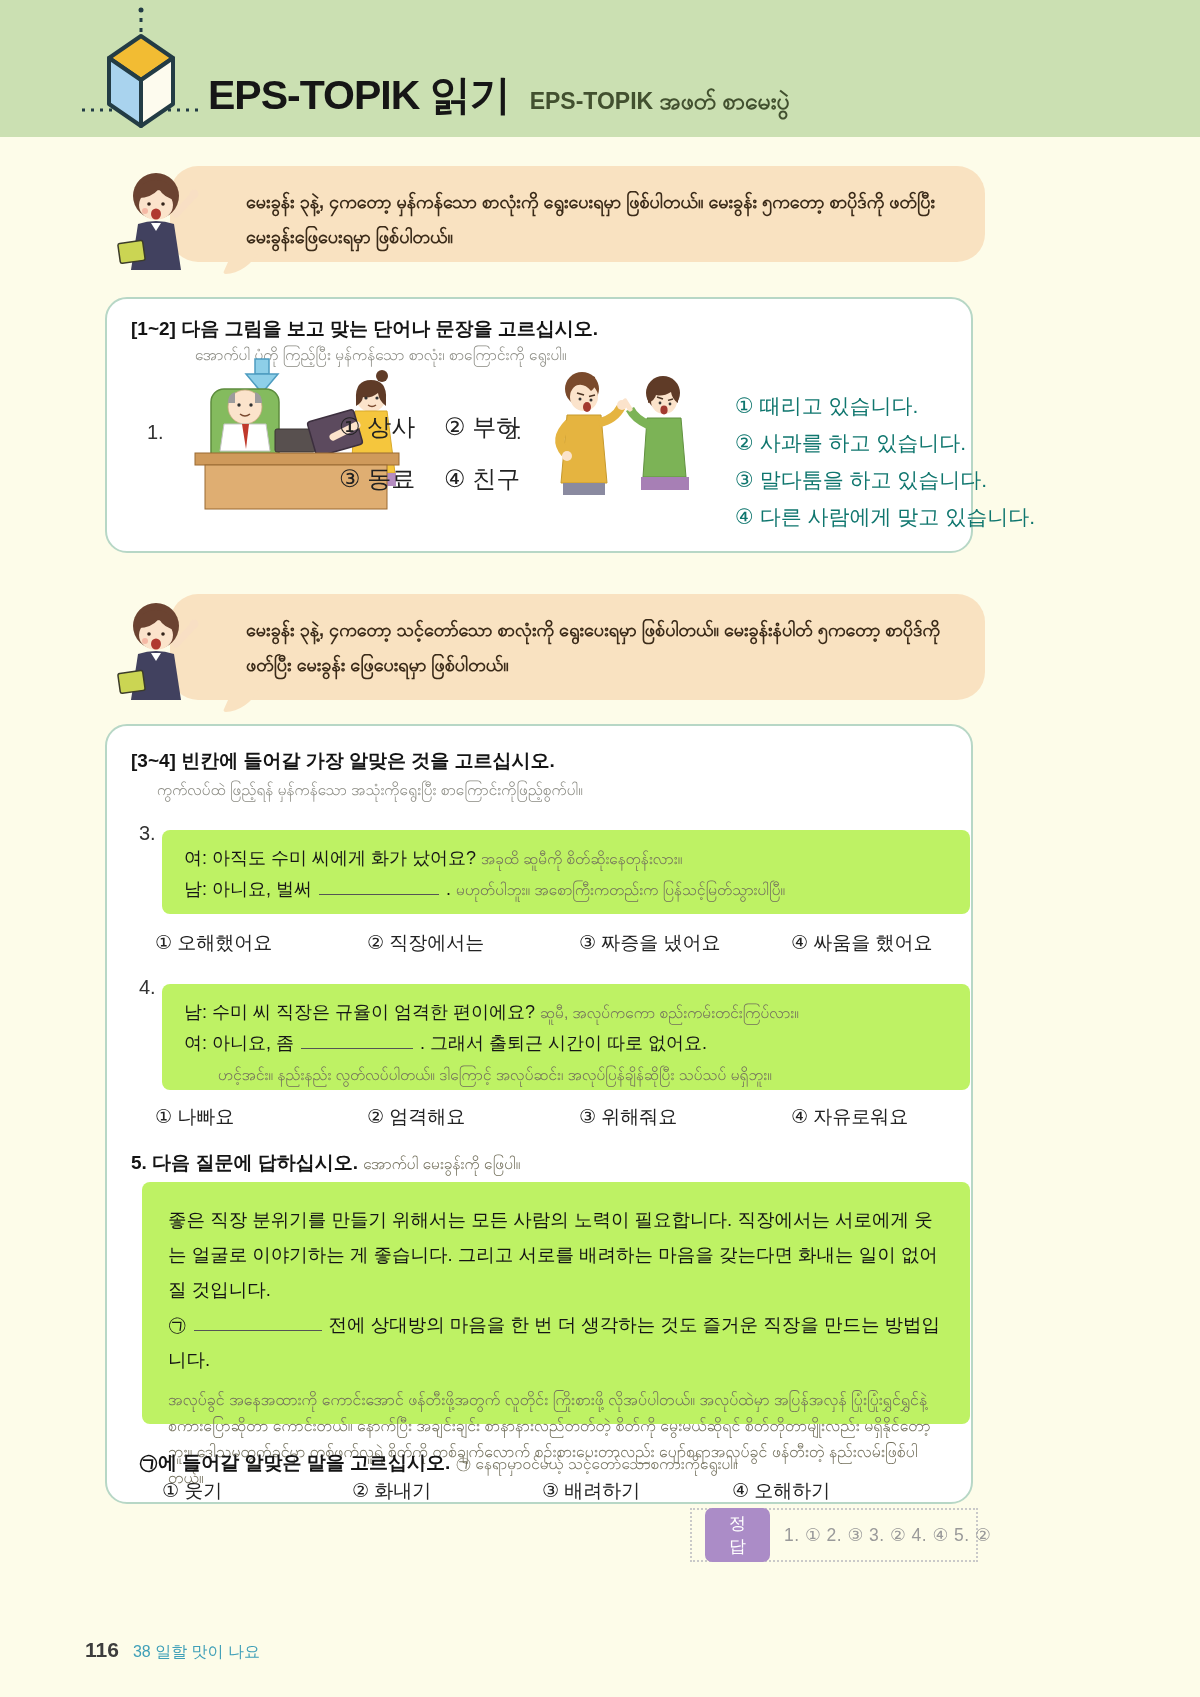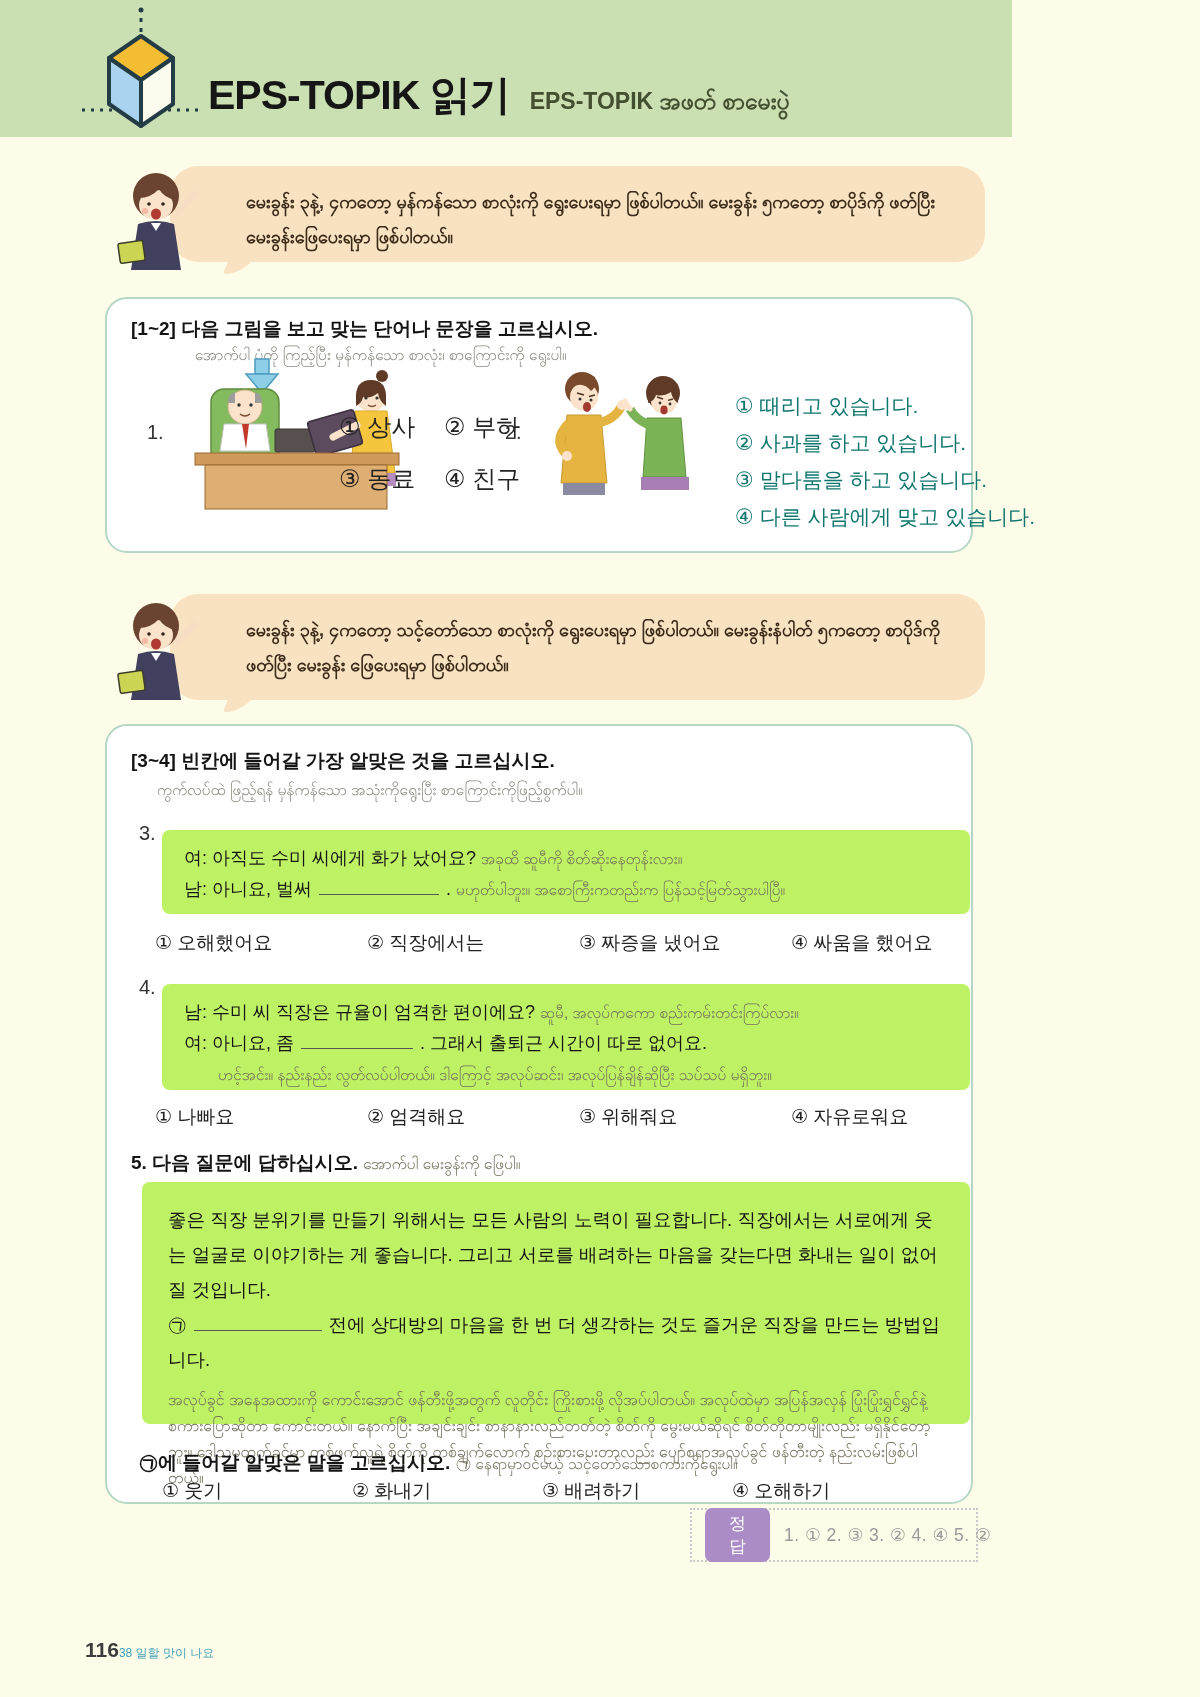--- a/index.html
+++ b/index.html
@@ -1,20 +1,20 @@
 <!DOCTYPE html>
 <html><head>
 <meta charset="utf-8">
 <style>
   html,body{margin:0;padding:0;}
   body{width:1200px;height:1697px;background:#fdfce9;font-family:"Liberation Sans","DejaVu Sans",sans-serif;position:relative;overflow:hidden;}
   .page{position:absolute;inset:0;}
 
   
-  .header{position:absolute;left:0;top:0;width:1012px;height:137px;background:#cbe0b2;}
+  .header{position:absolute;left:0;top:0;width:1200px;height:137px;background:#cbe0b2;}
   .cube-wrap{position:absolute;left:76px;top:6px;}
   .title-row{position:absolute;left:208px;top:0;height:137px;display:flex;align-items:baseline;padding-top:68px;box-sizing:border-box;}
   .title-ko{font-size:41px;font-weight:bold;color:#161616;letter-spacing:-1px;}
   .title-mm{font-size:23px;font-weight:bold;color:#42502f;margin-left:20px;}
 
   
   .bubble{position:absolute;left:170px;width:815px;background:#f9e2c1;border-radius:28px;padding:19px 30px 19px 76px;box-sizing:border-box;}
   .bubble:after{content:"";position:absolute;left:58px;bottom:-12px;width:26px;height:24px;background:#f9e2c1;border-radius:0 0 30px 4px;transform:skewX(-24deg);}
   .bubble .btxt{font-size:18px;font-weight:600;color:#3a2a18;line-height:35px;}
   .teacher{position:absolute;z-index:3;}
@@ -40,21 +40,21 @@
   .passage-mm{font-size:16px;color:#73705c;line-height:26px;margin-top:10px;}
 
   
   .answerbox{position:absolute;left:690px;top:1508px;width:288px;height:54px;border:2px dotted #c9c9c9;display:flex;align-items:center;box-sizing:border-box;padding-left:13px;background:transparent;}
   .badge{background:#ab8cc7;color:#fff;font-size:17px;font-weight:400;border-radius:7px;padding:4px 24px;}
   .answers{margin-left:14px;font-size:17.5px;color:#9a9a9a;letter-spacing:.5px;white-space:nowrap;}
 
   
   .footer{position:absolute;left:85px;top:1638px;display:flex;align-items:baseline;}
   .pagenum{font-size:21px;font-weight:bold;color:#3d3d3d;}
-  .booktitle{font-size:12px;color:#3f9fb8;}
+  .booktitle{font-size:16px;color:#3f9fb8;margin-left:14px;}
 </style>
 </head>
 <body>
 
 <div class="page">
 
   <div class="header">
     <div class="cube-wrap">
       <svg width="130" height="126" viewBox="0 0 130 126">
         <line x1="65" y1="2" x2="65" y2="34" stroke="#233c45" stroke-width="3" stroke-dasharray="4 6"></line>

